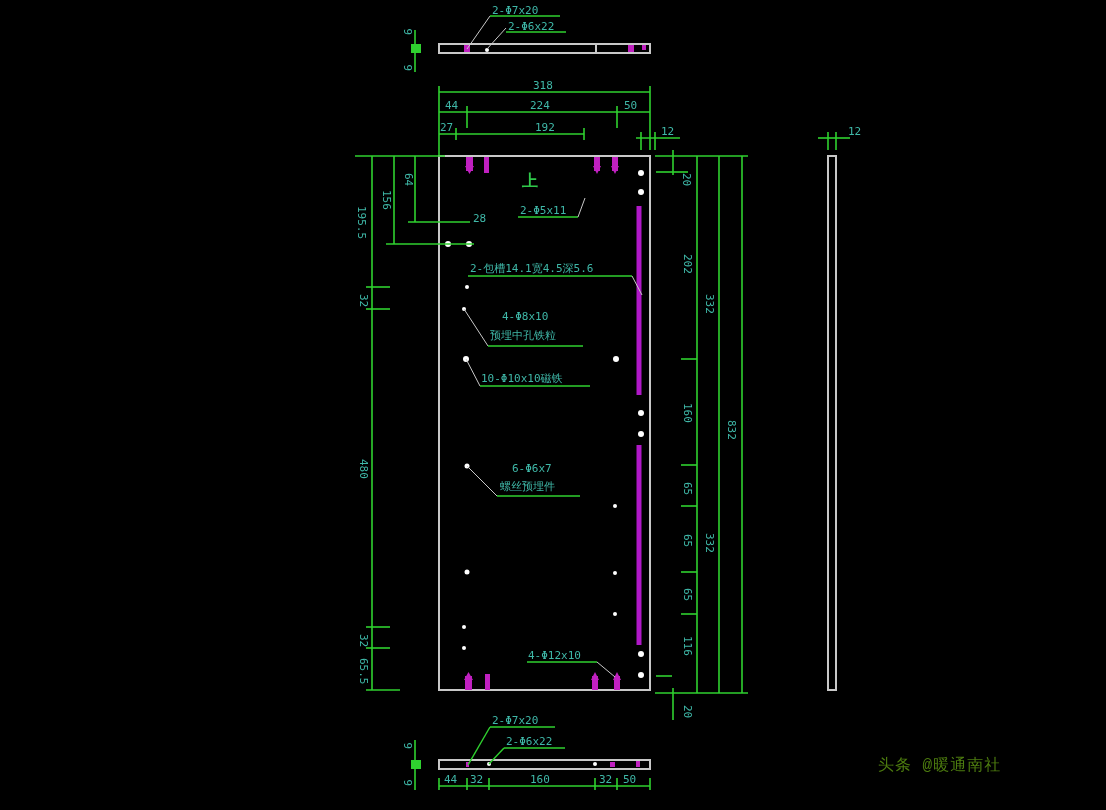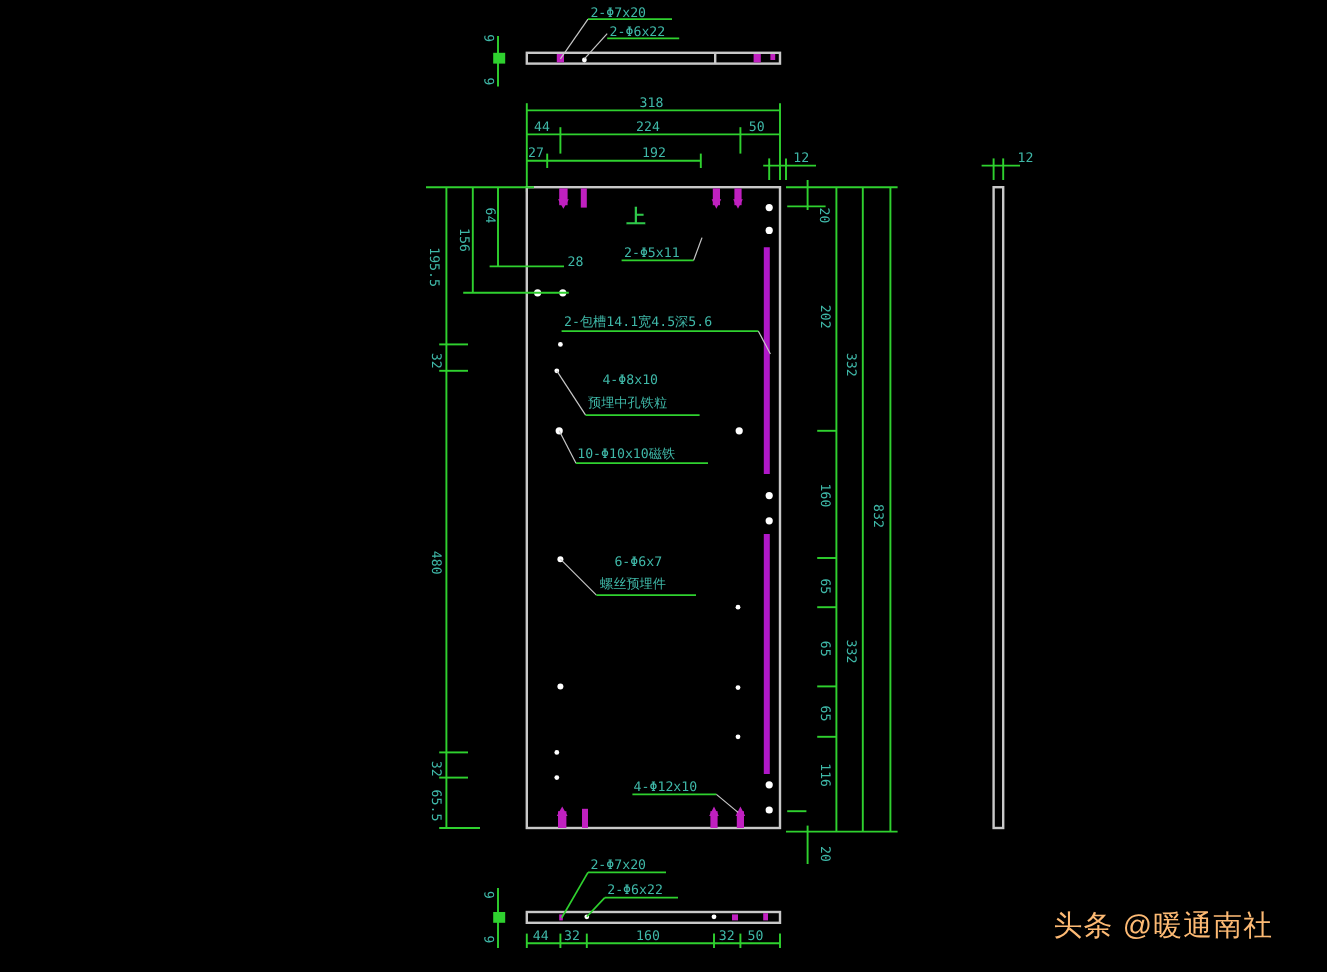--- a/index.html
+++ b/index.html
@@ -7,21 +7,21 @@
   svg { position:absolute; left:0; top:0; }
   .dim { stroke:#2fd12f; stroke-width:1.6; fill:none; }
   .outline { stroke:#c8c8c8; stroke-width:2; fill:none; }
   .mag { fill:#c020c0; }
   .magline { stroke:#b018c8; stroke-width:5; }
   .txt { fill:#3fb8a8; font-family:"DejaVu Sans Mono", monospace; font-size:11px; }
   .txtg { fill:#2fc84a; font-family:"DejaVu Sans", sans-serif; font-size:16px; font-weight:bold; }
   .lead { stroke:#2fd12f; stroke-width:1.4; fill:none; }
   .leadw { stroke:#c8c8c8; stroke-width:1; fill:none; }
   .dot { fill:#ffffff; }
-  .wm { position:absolute; left:878px; top:755px; color:#fdba74; font-family:Liberation Sans, sans-serif; font-size:24px; letter-spacing:1px; }
+  .wm { position:absolute; left:878px; top:755px; color:#4d7c0f; font-family:Liberation Mono, monospace; font-size:16px; letter-spacing:1px; }
 </style>
 </head>
 <body>
 
 <svg width="1106" height="810" viewBox="0 0 1106 810">
 
   <g>
     <rect class="outline" x="439" y="44" width="211" height="9"></rect>
     <line class="outline" x1="596" y1="44" x2="596" y2="53"></line>
     <rect class="mag" x="464" y="45" width="6" height="7"></rect>

